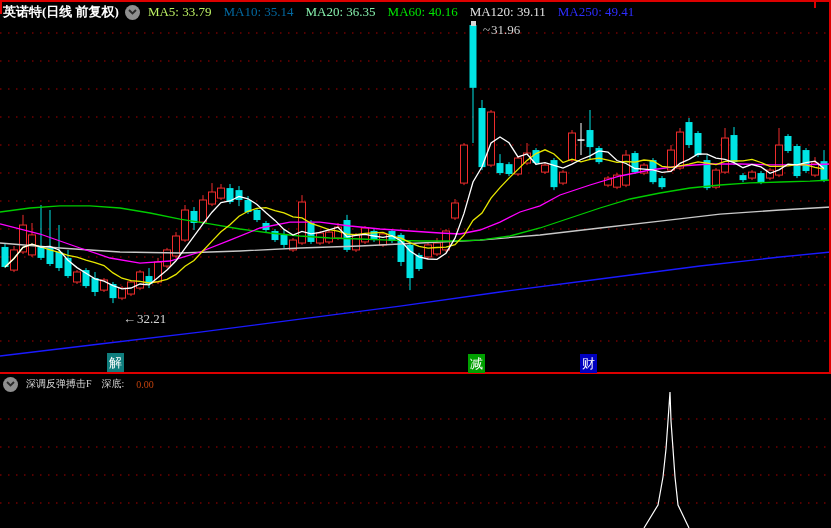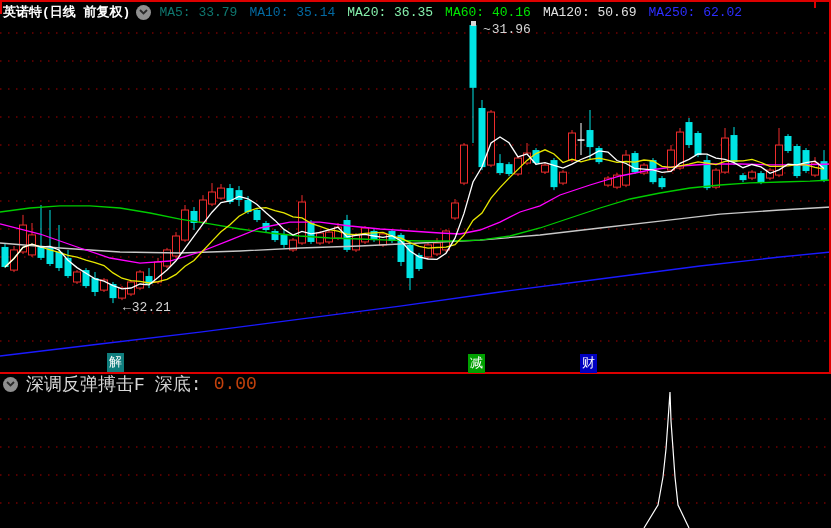--- a/index.html
+++ b/index.html
@@ -1,27 +1,27 @@
 <!DOCTYPE html>
 <html><head>
 <meta charset="utf-8">
 <style>
   html,body{margin:0;padding:0;background:#000;}
   .app{position:relative;width:831px;height:528px;background:#000;overflow:hidden;
-       font-family:Liberation Mono, monospace;}
+       font-family:Liberation Serif, serif;}
   svg.canvas{position:absolute;left:0;top:0;z-index:1;}
   .hdr{position:absolute;left:3px;top:3px;z-index:5;display:flex;align-items:center;
        height:18px;font-size:13px;white-space:nowrap;}
   .title{color:#fff;font-weight:bold;margin-right:6px;}
   .collapse{width:15px;height:15px;border-radius:50%;background:#8f8f8f;display:inline-flex;
             align-items:center;justify-content:center;margin-right:8px;flex:0 0 auto;}
   .collapse svg{display:block;}
   .ma-item{margin-right:12px;}
   .ind-hdr{position:absolute;left:3px;top:375px;z-index:5;display:flex;align-items:center;
-           height:18px;font-size:18px;white-space:nowrap;}
+           height:18px;font-size:10px;white-space:nowrap;}
   .ind-name{color:#d8d8d8;margin-right:10px;}
   .ind-label{color:#d0d0d0;margin-right:12px;}
   .ind-value{color:#c2410c;text-align:right;}
   .marker{position:absolute;z-index:4;width:17px;height:19px;line-height:19px;text-align:center;
           color:#fff;font-size:13px;}
   .anno{position:absolute;z-index:3;font-size:13px;color:#d4d4d4;line-height:13px;white-space:nowrap;}
   .anno .arrow{margin-right:1px;color:#cfcfcf;}
 </style>
 </head>
 <body>
@@ -434,32 +434,32 @@
       <polyline points="644,528 658,505 663,477 666,449 668,421 670,392 671,421 673,449 675,477 678,505 689,528" fill="none" stroke="#ffffff" stroke-width="1.2"></polyline>
     </svg>
 
   <div class="hdr">
     <span class="title">英诺特(日线 前复权)</span>
     <span class="collapse">
       <svg width="9" height="6" viewBox="0 0 9 6">
         <polyline points="1,1 4.5,4.5 8,1" fill="none" stroke="#2a2a2a" stroke-width="1.8"></polyline>
       </svg>
     </span>
-    <span class="ma-item" style="color: #0f766e;">MA5: 33.79</span>
+    <span class="ma-item" style="color: #bef264;">MA5: 33.79</span>
     <span class="ma-item" style="color: #0369a1;">MA10: 35.14</span>
     <span class="ma-item" style="color: #86efac;">MA20: 36.35</span>
     <span class="ma-item" style="color: rgb(0, 230, 0); text-align: center;">MA60: 40.16</span>
-    <span class="ma-item" style="color: rgb(224, 224, 224);">MA120: 50.69</span>
-    <span class="ma-item" style="color: rgb(45, 45, 255);">MA250: 62.02</span>
+    <span class="ma-item" style="color: rgb(224, 224, 224);">MA120: 39.11</span>
+    <span class="ma-item" style="color: rgb(45, 45, 255);">MA250: 49.41</span>
   </div>
 
   <div class="anno" id="anno-high" style="left: 483px; top: 23px;">
     <span class="arrow">~</span><span>31.96</span>
   </div>
-  <div class="anno" id="anno-low" style="left: 123px; top: 301px;">
+  <div class="anno" id="anno-low" style="left: 123px; top: 312px;">
     <span class="arrow">←</span><span>32.21</span>
   </div>
 
   <div class="marker" id="mk0" style="left: 107px; top: 353px; background: rgb(15, 125, 125);">解</div>
   <div class="marker" id="mk1" style="left: 468px; top: 354px; background: rgb(0, 160, 0);">减</div>
   <div class="marker" id="mk2" style="left: 580px; top: 354px; background: rgb(0, 0, 192);">财</div>
 
   <div class="ind-hdr">
     <span class="collapse">
       <svg width="9" height="6" viewBox="0 0 9 6">

